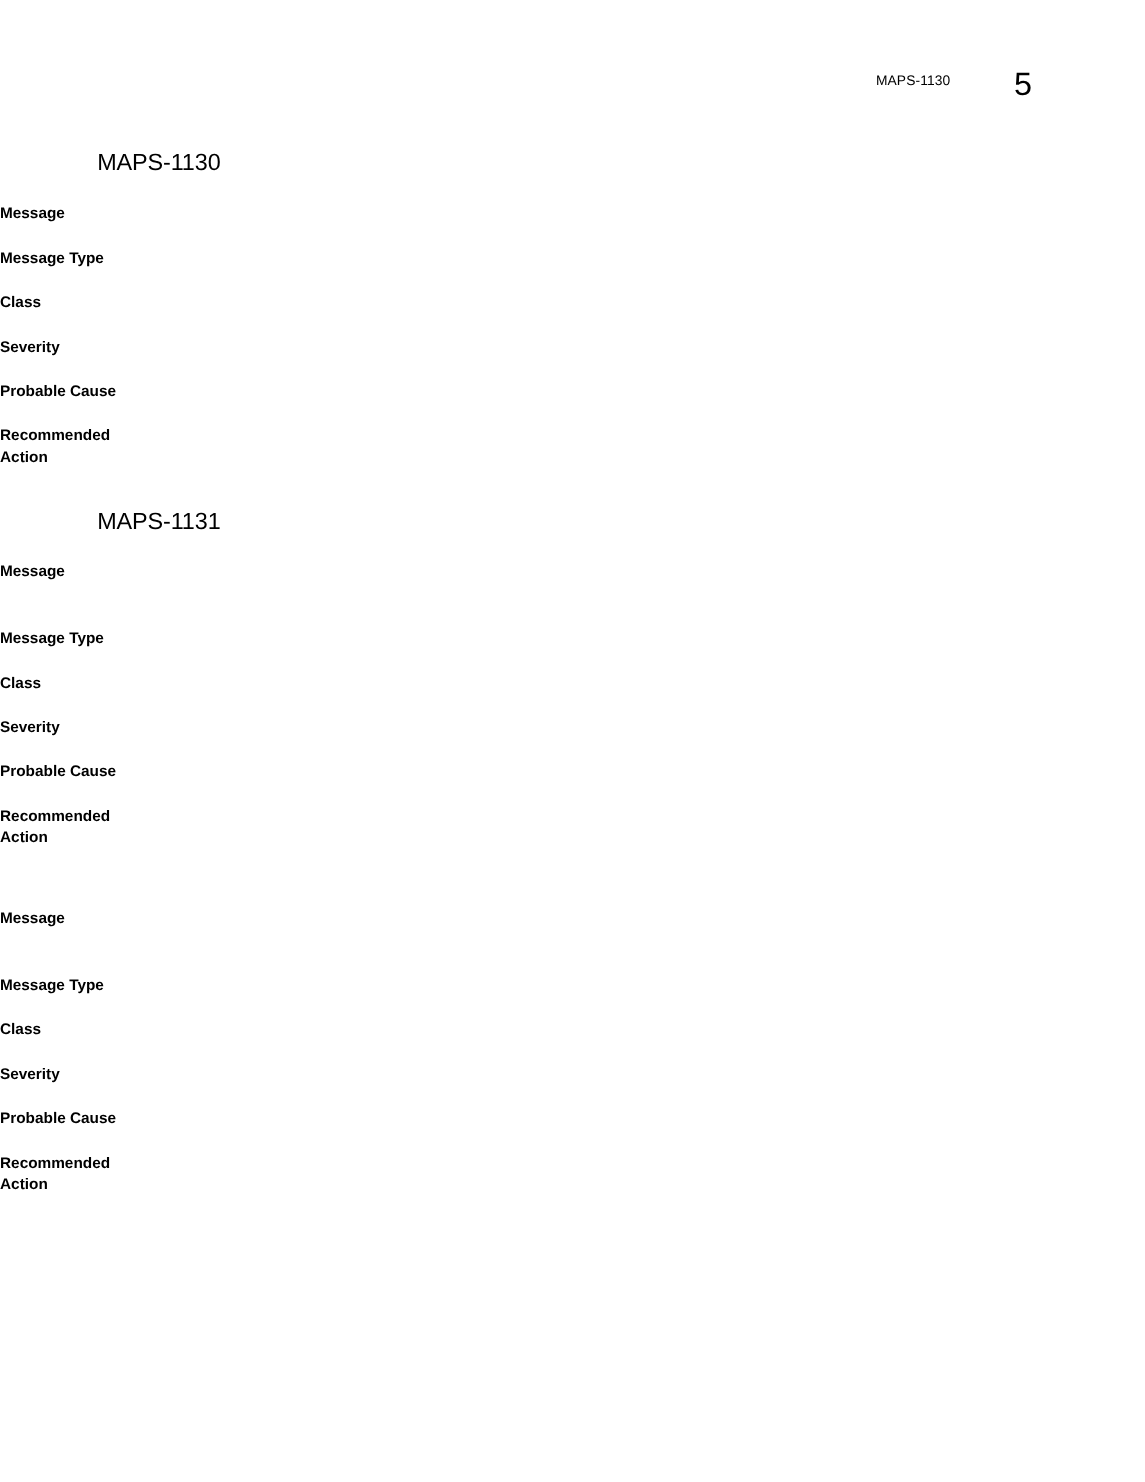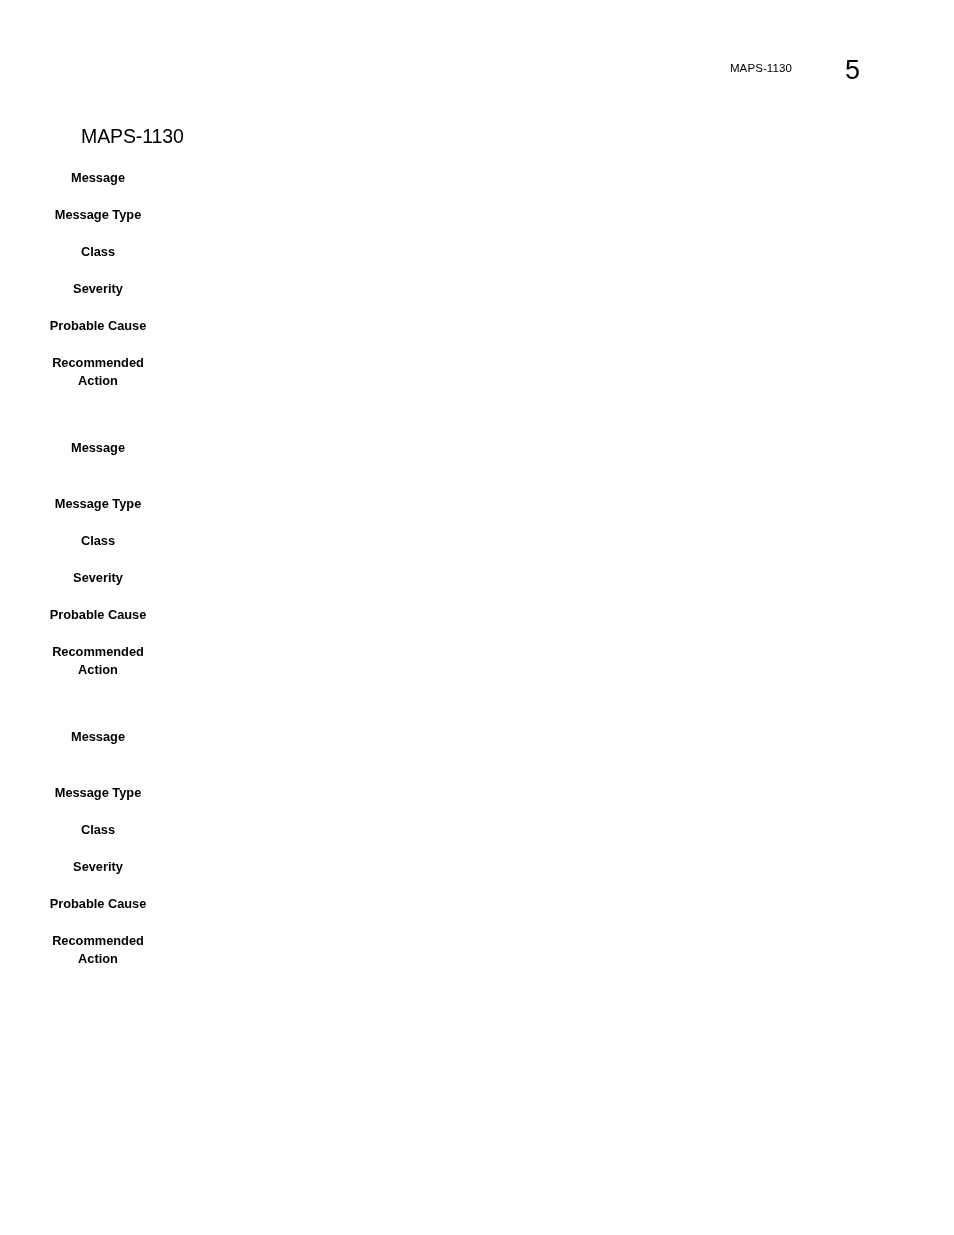--- a/index.html
+++ b/index.html
@@ -70,21 +70,21 @@
   
   .fields { margin: 0; padding: 0; }
 
   .field-row {
     display: flex;
     align-items: flex-start;
   }
   .field-label {
     width: 196px;
     flex: 0 0 196px;
-    text-align: center;
+    text-align: left;
     font-size: 12.8px;
     font-weight: bold;
     line-height: 18.5px;
     color: #000000;
     padding-right: 0;
     white-space: pre-line;
   }
   .field-value {
     flex: 1 1 auto;
     padding-left: 18px;
@@ -151,20 +151,21 @@
 Action</div>
         <div class="field-value"></div>
       </div>
 
     </div>
   </div>
 
   <div class="gap-sec"></div>
 
   <div class="section">
+    <h2 class="section-title">MAPS-1131</h2>
     <div class="gap-s"></div>
     <div class="fields">
 
       <div class="field-row">
         <div class="field-label">Message</div>
         <div class="field-value"></div>
       </div>
       <div class="gap-tall"></div>
 
       <div class="field-row">

